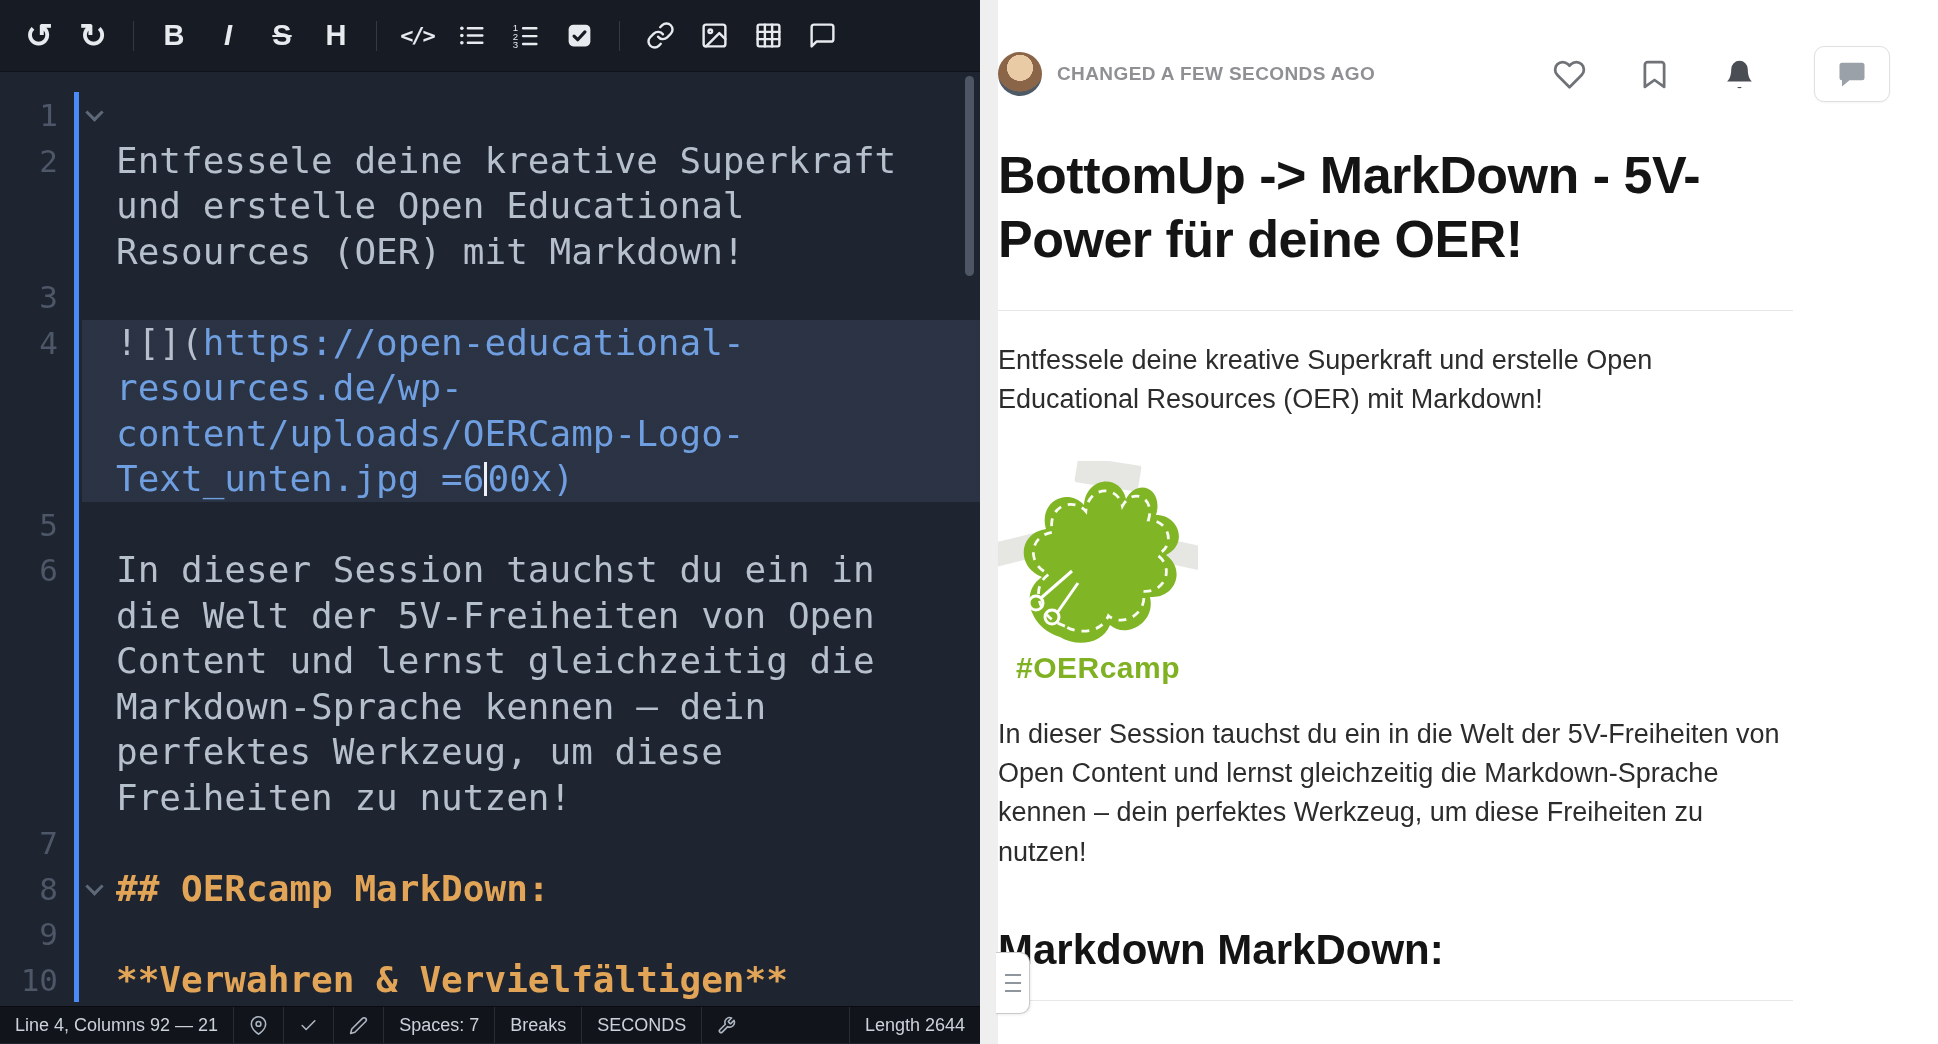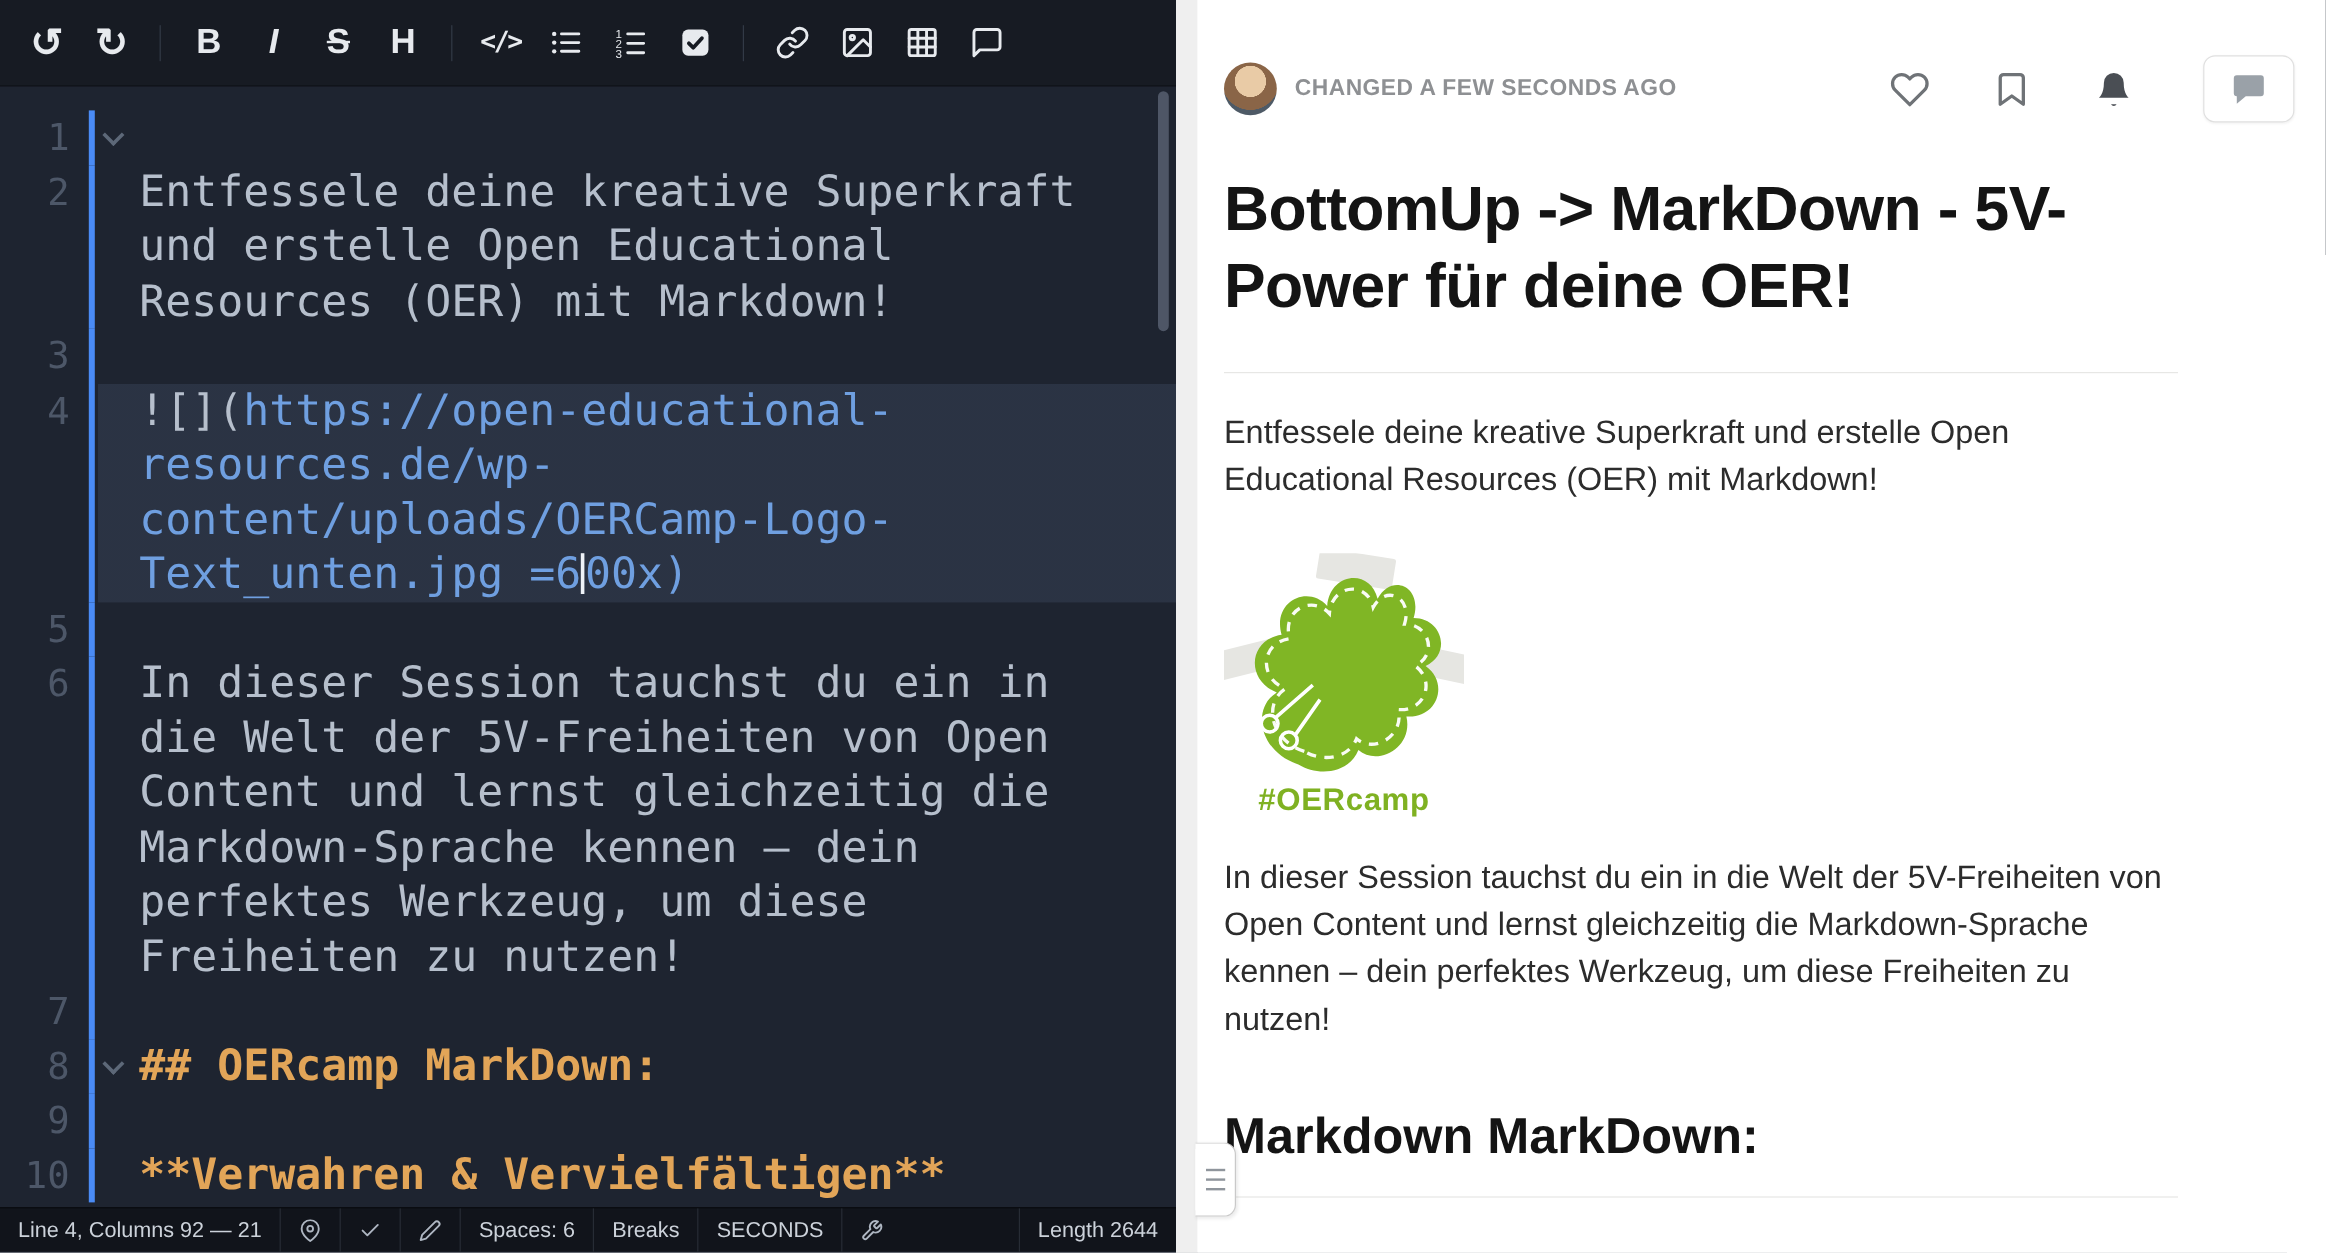--- a/index.html
+++ b/index.html
@@ -40,38 +40,38 @@
 
   
   .divider{width:18px;background:#efefef;flex:none}
   .drag-handle{position:absolute;left:996px;top:952px;width:34px;height:62px;background:#fff;
                border:1px solid #c9c9c9;border-left:none;border-radius:0 10px 10px 0;
                box-shadow:1px 1px 3px rgba(0,0,0,.08);display:flex;flex-direction:column;
                align-items:center;justify-content:center;gap:6px;z-index:5;cursor:col-resize}
   .drag-handle i{display:block;width:16px;height:2px;background:#8f959c}
 
   
-  .preview-pane{position:relative;flex:1;background:#fff;padding-left:22px;overflow:hidden}
+  .preview-pane{position:relative;flex:1;background:#fff;overflow:hidden}
   .meta-bar{display:flex;align-items:center;margin-top:46px;width:892px}
   .avatar{width:44px;height:44px;border-radius:50%;flex:none;
           background:radial-gradient(circle at 50% 36%,#e9cba6 0 36%,#8a6547 37% 66%,#4e5a66 67%)}
   .meta-text{margin-left:15px;font-size:19px;font-weight:bold;letter-spacing:.4px;color:#8e9093}
   .meta-icons{margin-left:auto;display:flex;align-items:center;gap:52px}
   .micon{background:none;border:none;cursor:pointer;display:flex;align-items:center;justify-content:center}
   .micon svg{width:33px;height:33px}
   .comment-btn{margin-left:6px;width:76px;height:56px;border:1px solid #e0e0e0;border-radius:10px;background:#fff;
                display:flex;align-items:center;justify-content:center;box-shadow:0 1px 2px rgba(0,0,0,.05);cursor:pointer}
   .comment-btn svg{width:30px;height:30px}
 
   .doc h1{width:795px;margin-top:42px;font-size:52px;line-height:1.23;font-weight:bold;color:#141414;letter-spacing:-.5px}
   .rule{width:795px;border:none;border-top:1px solid #e7e7e5;margin-top:38px}
   .doc p{width:795px;font-size:27px;line-height:1.45;color:#2c2c2c;margin-top:30px}
   .logo{margin-top:42px;width:200px}
   .logo svg{display:block}
-  .logo-caption{margin-top:2px;text-align:center;font-size:26px;font-weight:bold;color:#7fb122;letter-spacing:.5px}
+  .logo-caption{margin-top:2px;text-align:center;font-size:30px;font-weight:bold;color:#7fb122;letter-spacing:.5px}
   .doc h2{width:795px;margin-top:54px;font-size:42px;font-weight:bold;color:#141414}
   .rule2{width:795px;border:none;border-top:1px solid #e7e7e5;margin-top:26px}
 </style>
 </head>
 <body>
 
 <div class="editor-pane">
 
   <div class="toolbar">
     <button class="tbtn">
@@ -204,21 +204,21 @@
     <span class="sb-cell">
       <svg viewBox="0 0 24 24">
           <path d="M20 6L9 17l-5-5"></path>
         </svg>
     </span>
     <span class="sb-cell">
       <svg viewBox="0 0 24 24">
           <path d="M17 3a2.8 2.8 0 1 1 4 4L7.5 20.5 2 22l1.5-5.5L17 3z"></path>
         </svg>
     </span>
-    <span class="sb-cell">Spaces: 6</span>
+    <span class="sb-cell">Spaces: 7</span>
     <span class="sb-cell">Breaks</span>
     <span class="sb-cell">SECONDS</span>
     <span class="sb-cell">
       <svg viewBox="0 0 24 24">
           <path d="M14.7 6.3a1 1 0 0 0 0 1.4l1.6 1.6a1 1 0 0 0 1.4 0l3.77-3.77a6 6 0 0 1-7.94 7.94l-6.91 6.91a2.12 2.12 0 0 1-3-3l6.91-6.91a6 6 0 0 1 7.94-7.94l-3.76 3.76z"></path>
         </svg>
     </span>
     <span class="sb-cell sb-right">Length 2644</span>
   </div>
 </div>

